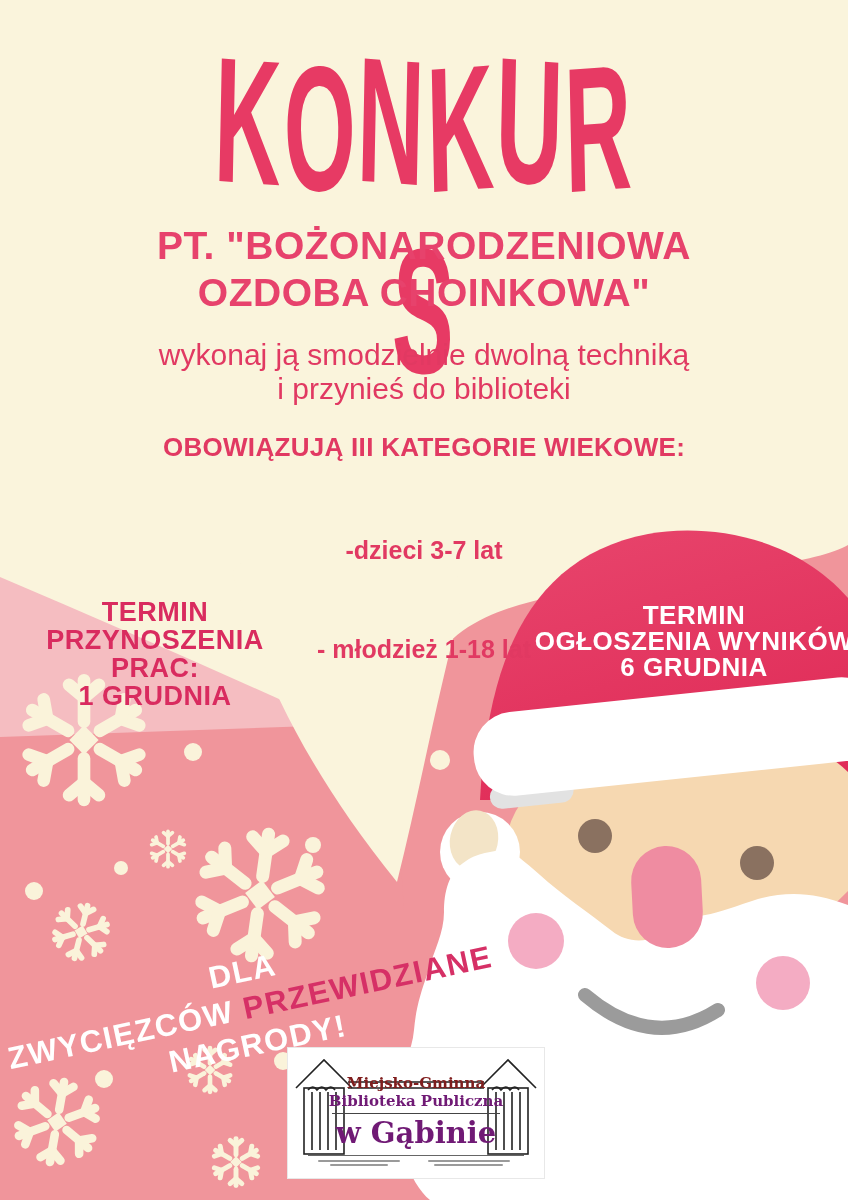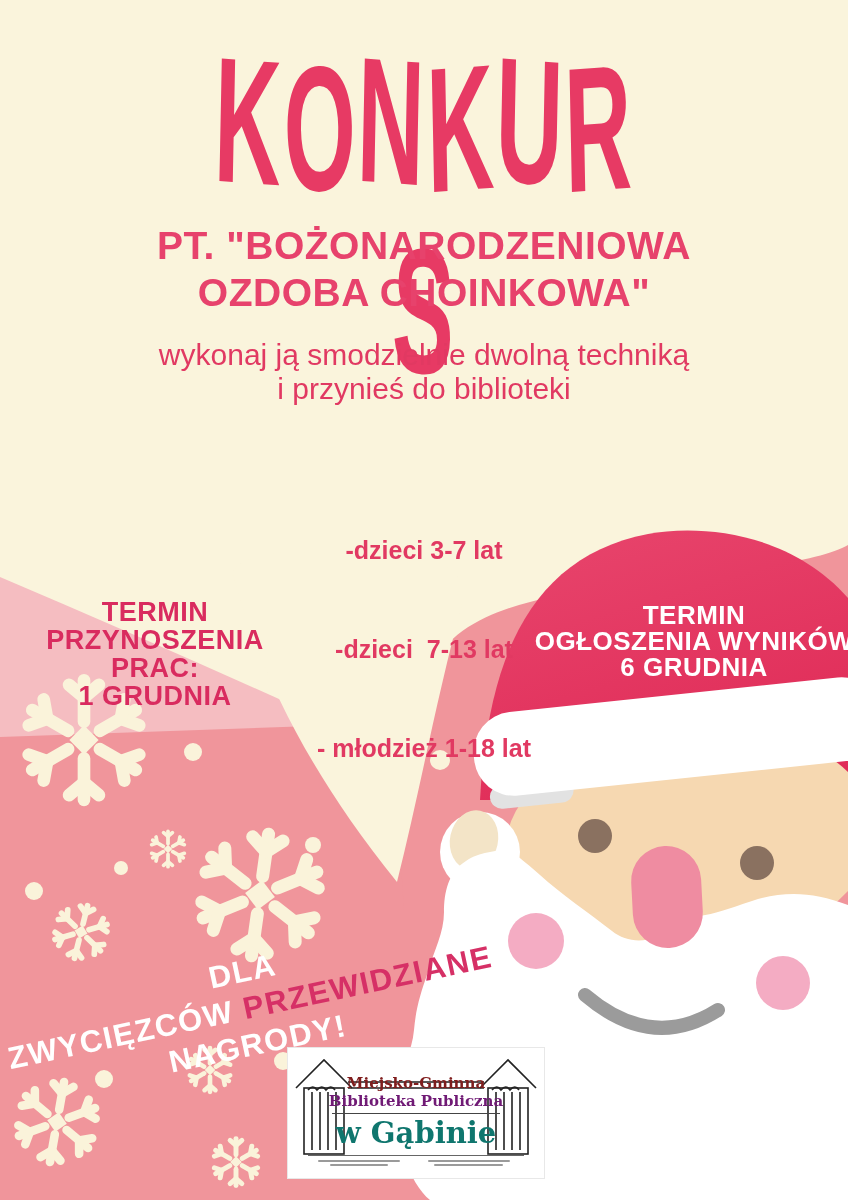--- a/index.html
+++ b/index.html
@@ -34,21 +34,21 @@
   
   .logo-box{position:absolute;left:288px;top:1048px;width:256px;height:130px;background:#FFFFFF;
             z-index:7;box-shadow:0 0 0 1px #e8e8e8;}
   .logo-svg{position:absolute;left:0;top:0;}
   .logo-t1{position:absolute;left:52px;top:26px;width:152px;text-align:center;
            font-family:"DejaVu Serif",serif;font-weight:bold;font-size:15px;color:#7f1d1d;}
   .logo-t2{position:absolute;left:40px;top:44px;width:176px;text-align:center;
            font-family:"DejaVu Serif",serif;font-weight:bold;font-size:15px;color:#701a75;}
   .logo-rule{position:absolute;left:44px;top:65px;width:168px;height:1px;background:#444;}
   .logo-t3{position:absolute;left:40px;top:68px;width:176px;text-align:center;
-           font-family:"DejaVu Serif",serif;font-weight:bold;font-size:29px;color:#0f766e;}
+           font-family:"DejaVu Serif",serif;font-weight:bold;font-size:29px;color:#701a75;}
   .logo-rule2{position:absolute;left:20px;top:107px;width:216px;height:1px;background:#666;}
   .smallprint{position:absolute;top:112px;width:82px;height:10px;}
   .smallprint .bar{height:2px;background:#9a9a9a;margin-bottom:2px;border-radius:1px;}
   .sp-l{left:30px;} .sp-r{left:140px;}
 </style>
 </head>
 <body>
 
 <div class="page">
 
@@ -132,23 +132,23 @@
   <div class="txt subtitle">
     <div>PT. "BOŻONARODZENIOWA</div>
     <div>OZDOBA CHOINKOWA"</div>
   </div>
 
   <div class="txt instruction">
     <div>wykonaj ją smodzielnie dwolną techniką</div>
     <div>i przynieś do biblioteki</div>
   </div>
 
+  <div class="txt cat-heading">OBOWIĄZUJĄ III KATEGORIE WIEKOWE:</div>
   <div class="txt cat-list">
     <div>-dzieci 3-7 lat</div>
-    <div>-dzieci  7-13 lat</div>
     <div>- młodzież 1-18 lat</div>
   </div>
 
   <div class="deadline-left">
     <div>TERMIN</div>
     <div>PRZYNOSZENIA</div>
     <div>PRAC:</div>
     <div>1 GRUDNIA</div>
   </div>
 

